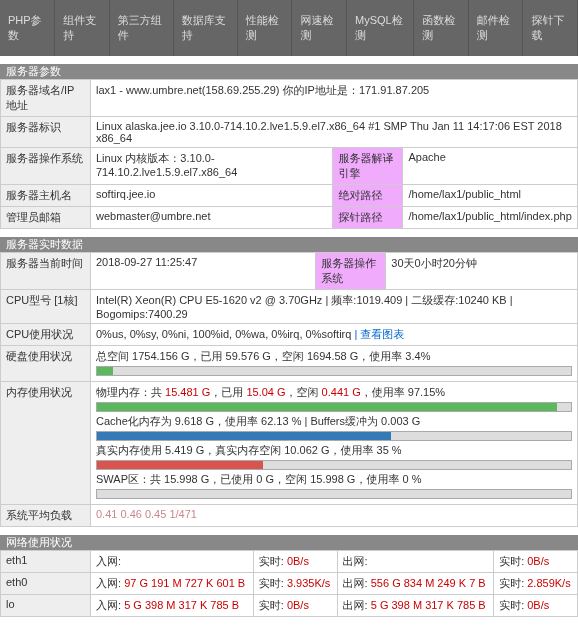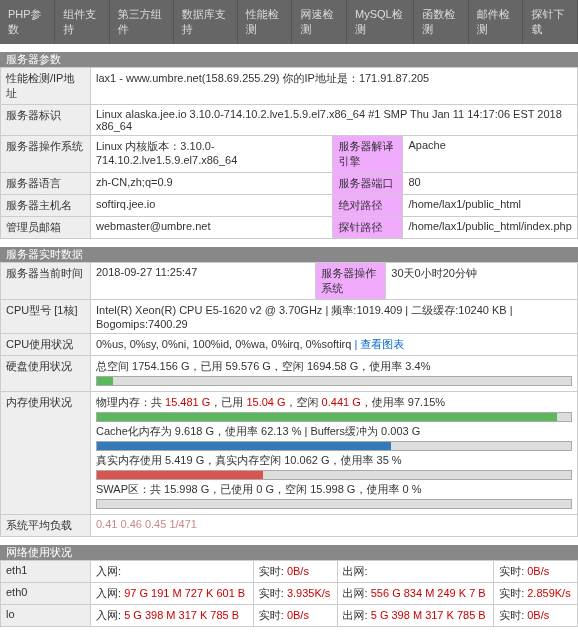--- a/index.html
+++ b/index.html
@@ -1,18 +1,18 @@
 <!DOCTYPE html>
 <html><head>
 <meta charset="utf-8">
 <style>
 * { margin: 0; padding: 0; box-sizing: border-box; }
 body { font-family: "Microsoft YaHei", SimSun, Arial, sans-serif; font-size: 11px; color: #333; background: #fff; width: 578px; }
 .nav { background: #666; display: flex; }
-.nav-tab { padding: 7px 8px; color: #ddd; font-size: 11px; border-right: 1px solid #555; cursor: pointer; }
+.nav-tab { padding: 13px 8px; color: #ddd; font-size: 11px; border-right: 1px solid #555; cursor: pointer; }
 .nav-title { padding: 6px 8px; color: #fff; background: #555; font-weight: bold; }
 .section-header { background: #888; color: #fff; padding: 0 6px; font-size: 11px; margin-top: 8px; }
 table { width: 100%; border-collapse: collapse; }
 td { border: 1px solid #ccc; padding: 3px 5px; font-size: 11px; vertical-align: top; }
 td.label { background: #eee; width: 90px; }
 td.label2 { background: #f0abfc; width: 70px; }
 .blue { color: #0066cc; }
 .red { color: #cc0000; }
 .bar-container { position: relative; height: 10px; background: #ddd; border: 1px solid #aaa; margin: 2px 0; }
 .bar-fill { height: 100%; }
@@ -36,38 +36,32 @@
   <div class="nav-tab">MySQL检测</div>
   <div class="nav-tab">函数检测</div>
   <div class="nav-tab">邮件检测</div>
   <div class="nav-tab">探针下载</div>
 </div>
 
 <div class="section-header">服务器参数</div>
 <table>
   <tbody>
       <tr>
-        <td class="label">性能检测/IP地址</td>
+        <td class="label">服务器域名/IP地址</td>
         <td colspan="3">lax1 - www.umbre.net(158.69.255.29) 你的IP地址是：171.91.87.205</td>
       </tr>
   <tr>
         <td class="label">服务器标识</td>
         <td colspan="3">Linux alaska.jee.io 3.10.0-714.10.2.lve1.5.9.el7.x86_64 #1 SMP Thu Jan 11 14:17:06 EST 2018 x86_64</td>
       </tr>
   <tr>
         <td class="label">服务器操作系统</td>
         <td>Linux  内核版本：3.10.0-714.10.2.lve1.5.9.el7.x86_64</td>
         <td class="label2">服务器解译引擎</td>
         <td>Apache</td>
-      </tr>
-  <tr>
-        <td class="label">服务器语言</td>
-        <td>zh-CN,zh;q=0.9</td>
-        <td class="label2">服务器端口</td>
-        <td>80</td>
       </tr>
   <tr>
         <td class="label">服务器主机名</td>
         <td>softirq.jee.io</td>
         <td class="label2">绝对路径</td>
         <td>/home/lax1/public_html</td>
       </tr>
   <tr>
         <td class="label">管理员邮箱</td>
         <td>webmaster@umbre.net</td>

